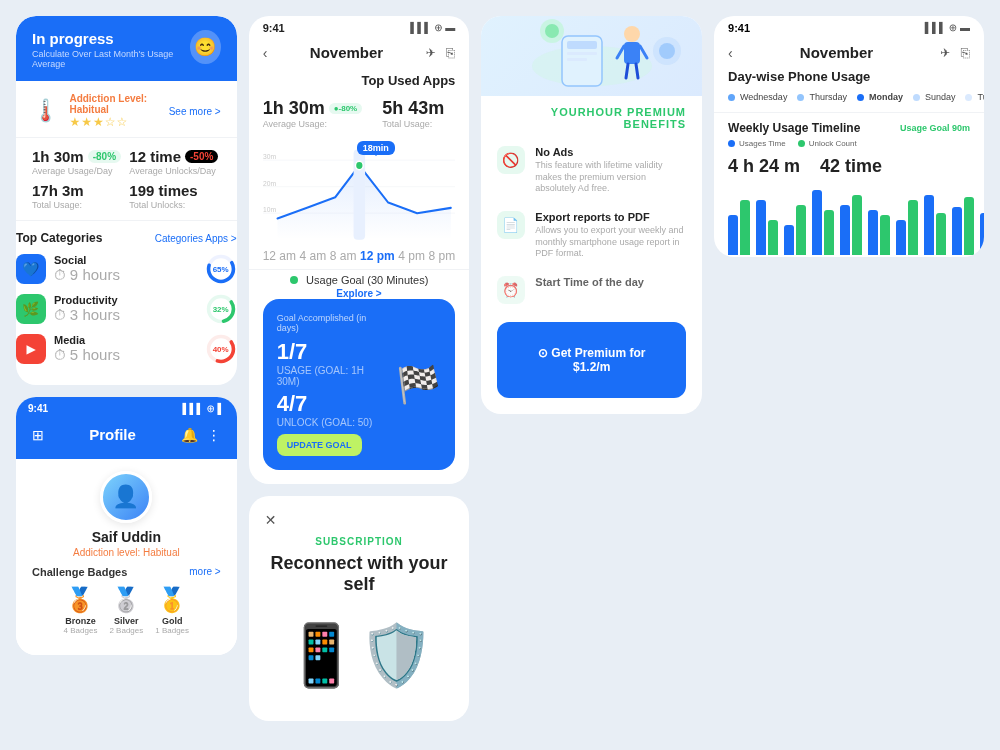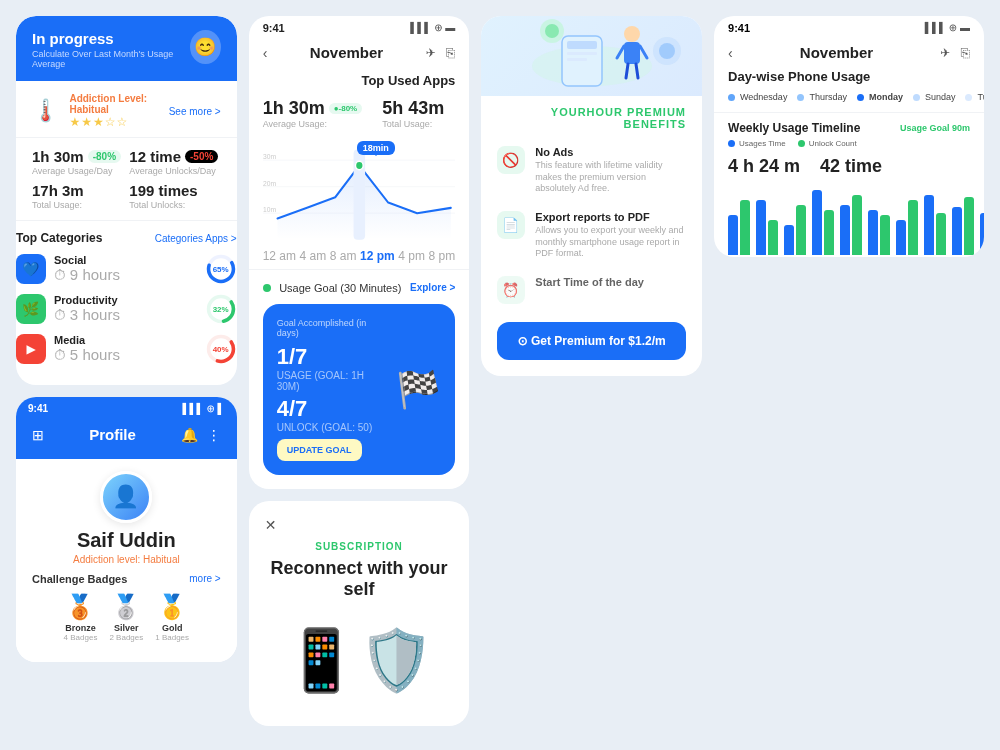--- a/index.html
+++ b/index.html
@@ -123,21 +123,21 @@
     .profile-icons { display: flex; gap: 8px; color: #fff; font-size: 14px; }
     .profile-body { padding: 0 16px 12px; background: #fff; }
     .profile-avatar-wrap { display: flex; justify-content: center; padding-top: 12px; margin-bottom: 6px; }
     .profile-avatar {
       width: 52px; height: 52px; border-radius: 50%;
       background: linear-gradient(135deg, #7dd3fc, #3b82f6);
       border: 3px solid #fff;
       display: flex; align-items: center; justify-content: center;
       font-size: 22px; box-shadow: 0 2px 8px rgba(0,0,0,0.1);
     }
-    .profile-name { text-align: center; font-size: 20px; font-weight: 700; color: #222; }
+    .profile-name { text-align: center; font-size: 14px; font-weight: 700; color: #222; }
     .profile-sub { text-align: center; font-size: 10px; color: #f47c40; margin-top: 2px; }
     .badges-section { padding: 8px 0; }
     .badges-header { display: flex; justify-content: space-between; margin-bottom: 8px; }
     .badges-title { font-size: 11px; font-weight: 600; color: #333; }
     .badges-more { font-size: 10px; color: #1a6ef7; }
     .badges-grid { display: flex; gap: 12px; justify-content: center; }
     .badge-item { text-align: center; }
     .badge-icon { font-size: 24px; margin-bottom: 2px; }
     .badge-name { font-size: 9px; font-weight: 600; color: #333; }
     .badge-count { font-size: 8px; color: #aaa; }
@@ -176,41 +176,42 @@
     .chart-tooltip::after {
       content: ''; position: absolute; bottom: -4px; left: 50%;
       transform: translateX(-50%);
       border: 3px solid transparent; border-top-color: #1a6ef7;
     }
     .chart-labels { display: flex; justify-content: space-between; padding: 0 14px 6px; }
     .chart-label { font-size: 12px; color: #aaa; }
 
     .usage-goal-row {
       display: flex; align-items: center; justify-content: space-between;
-      padding: 8px 14px;
+      padding: 0 14px;
       border-top: 1px solid #f0f2f5;
+      flex-direction: column;
     }
     .goal-dot { width: 8px; height: 8px; background: #2dc76d; border-radius: 50%; display: inline-block; margin-right: 4px; }
     .goal-text { font-size: 11px; color: #333; font-weight: 500; }
     .goal-explore { color: #1a6ef7; font-size: 10px; font-weight: 600; }
 
     .goal-card {
       margin: 0 14px 14px;
       background: #1a6ef7;
       border-radius: 16px;
       padding: 14px;
       display: flex;
       align-items: center;
       gap: 10px;
     }
     .goal-card-content { flex: 1; }
     .goal-card-header { font-size: 9px; color: rgba(255,255,255,0.7); margin-bottom: 6px; }
     .goal-big { font-size: 22px; font-weight: 800; color: #fff; }
     .goal-sub { font-size: 10px; color: rgba(255,255,255,0.6); }
-    .goal-update { background: #fef9c3; color: #1a6ef7; font-size: 9px; font-weight: 700; border-radius: 8px; padding: 6px 10px; margin-top: 6px; cursor: pointer; display: inline-block; }
+    .goal-update { background: #bef264; color: #1a6ef7; font-size: 9px; font-weight: 700; border-radius: 8px; padding: 6px 10px; margin-top: 6px; cursor: pointer; display: inline-block; }
     .goal-flag { font-size: 36px; }
 
     
     .sub-card { padding: 16px; text-align: center; }
     .sub-close { text-align: left; font-size: 14px; color: #555; cursor: pointer; margin-bottom: 8px; }
     .sub-tag { color: #2dc76d; font-size: 10px; font-weight: 700; letter-spacing: 1px; margin-bottom: 6px; }
     .sub-title { font-size: 18px; font-weight: 800; color: #222; margin-bottom: 10px; }
     .sub-illustration { height: 100px; display: flex; align-items: center; justify-content: center; font-size: 60px; }
 
     
@@ -219,21 +220,21 @@
     .benefit-item { padding: 8px 16px; display: flex; gap: 10px; align-items: flex-start; }
     .benefit-icon { width: 28px; height: 28px; border-radius: 8px; background: #e6f9f0; display: flex; align-items: center; justify-content: center; font-size: 14px; flex-shrink: 0; }
     .benefit-info { }
     .benefit-title { font-size: 11px; font-weight: 700; color: #222; }
     .benefit-desc { font-size: 9px; color: #aaa; line-height: 1.3; margin-top: 2px; }
     .get-premium-btn {
       margin: 10px 16px 16px;
       background: #1a6ef7;
       color: #fff;
       border-radius: 12px;
-      padding: 12px;
+      padding: 24px;
       text-align: center;
       font-size: 12px;
       font-weight: 700;
       cursor: pointer;
     }
 
     
     .daywise-card { padding: 0; }
     .daywise-status { padding: 6px 14px; display: flex; justify-content: space-between; }
     .daywise-nav { display: flex; justify-content: space-between; align-items: center; padding: 4px 14px 8px; }

